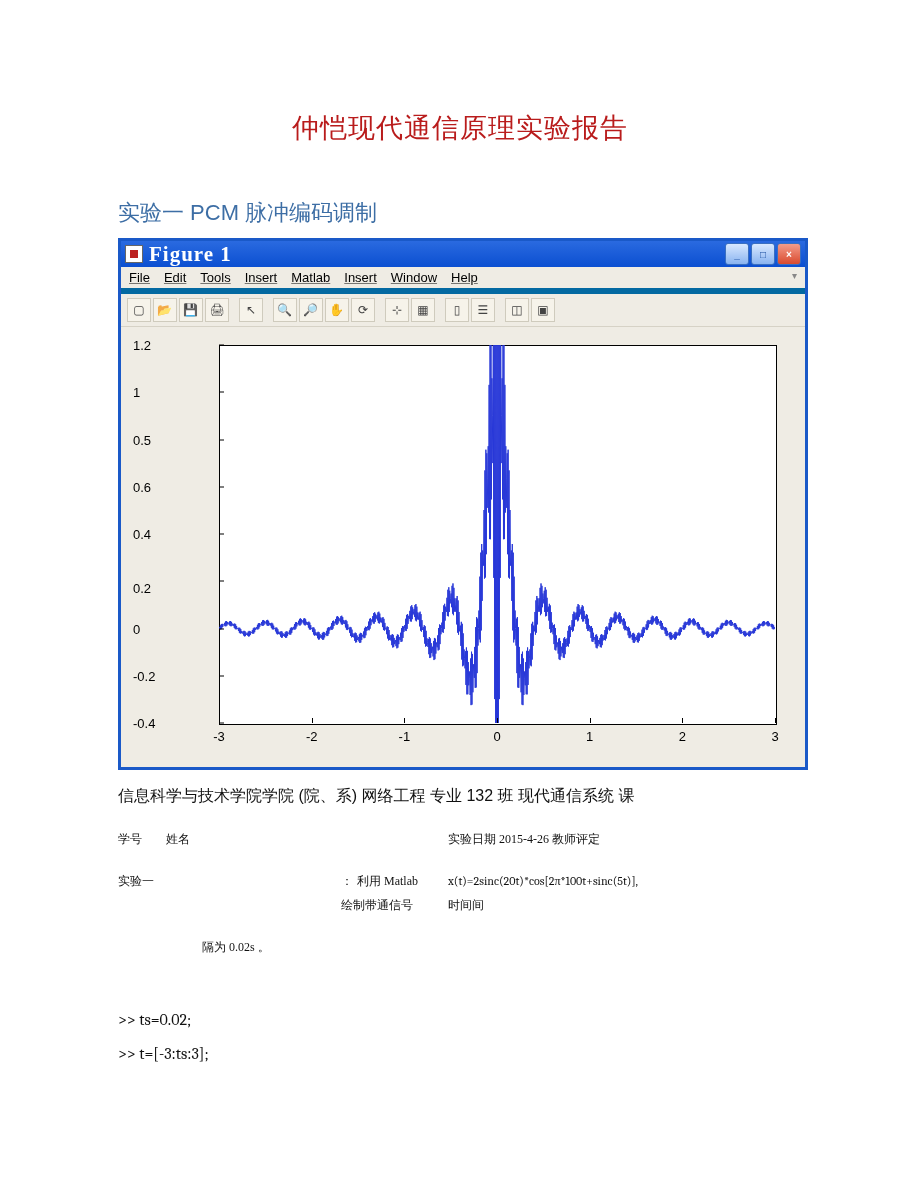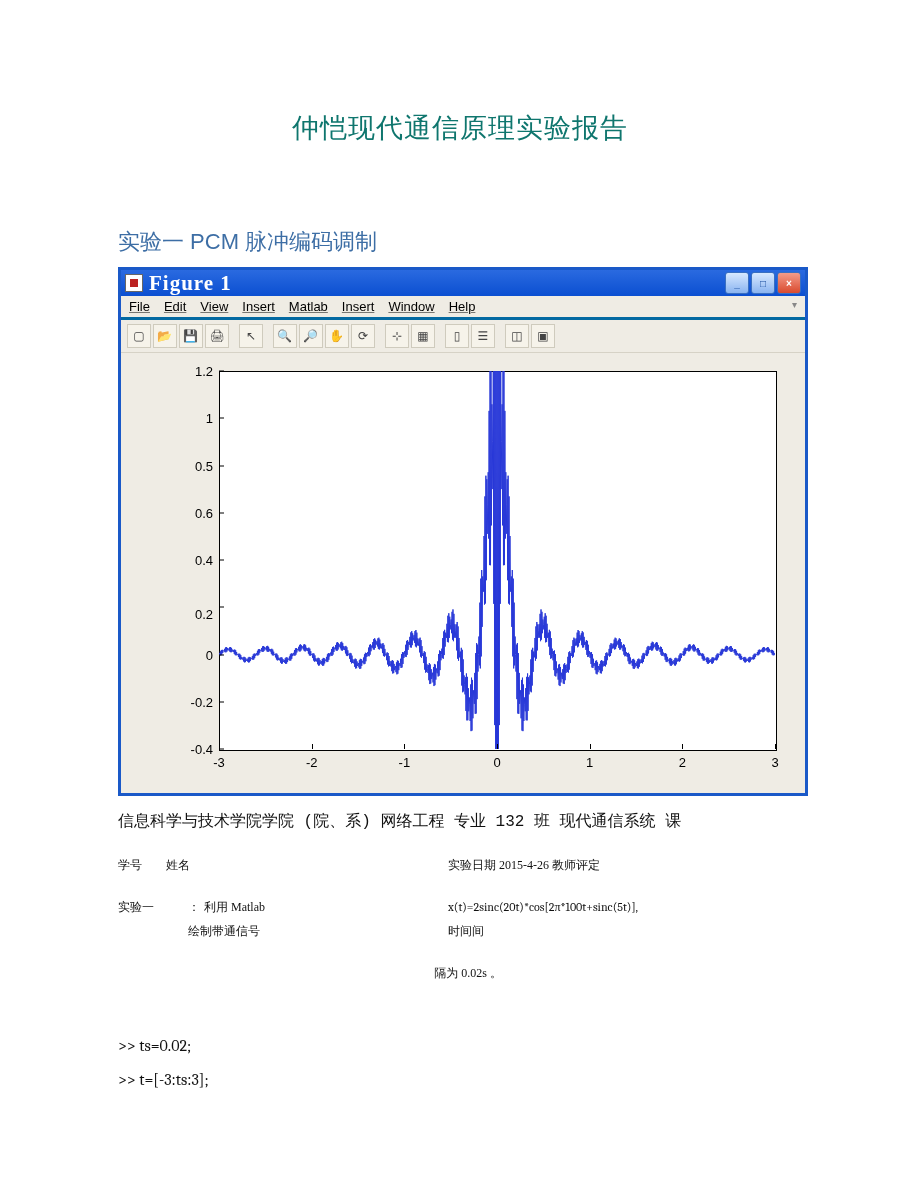--- a/index.html
+++ b/index.html
@@ -7,24 +7,24 @@
     padding: 0;
     background: #fff;
     font-family: "Microsoft YaHei", "SimSun", Arial, sans-serif;
     width: 920px;
   }
   .page {
     padding: 110px 118px 60px 118px;
   }
   .main-title {
     text-align: center;
-    color: #0f766e;
+    color: #b91c1c;
     font-size: 27px;
     font-weight: 500;
-    margin-bottom: 81px;
+    margin-bottom: 52px;
     letter-spacing: 1px;
   }
   .section-title {
     color: #3d6ea5;
     font-size: 22px;
     font-weight: 500;
     margin-bottom: 10px;
   }
   
   .figwin {
@@ -74,21 +74,21 @@
     align-items: center;
     justify-content: center;
     color: #174a9c;
     font-weight: bold;
     font-size: 10px;
   }
   .winbtn.close { background: linear-gradient(#f49c8a, #d94a2e); color: #fff; }
   .menubar {
     background: #efece4;
     padding: 3px 8px;
-    border-bottom: 3px solid #0369a1;
+    border-bottom: 6px solid #0369a1;
     display: flex;
     gap: 14px;
     font-size: 13px;
     color: #000;
   }
   .menubar span { text-decoration: underline; text-decoration-color: rgba(0,0,0,0.5); text-underline-offset: 1px; }
   .menubar .noul { text-decoration: none; }
   .menubar .x { color: #888; font-size: 10px; margin-left: auto; }
   .toolbar {
     background: #efece4;
@@ -125,21 +125,20 @@
     top: 12px;
     width: 556px;
     height: 378px;
     background: #fff;
     border: 1px solid #000;
   }
   .ytick {
     position: absolute;
     left: 0;
     width: 80px;
-    text-align: right;
     font-size: 13px;
     color: #000;
     transform: translateY(-50%);
   }
   .xtick {
     position: absolute;
     top: 396px;
     font-size: 13px;
     color: #000;
     transform: translateX(-50%);
@@ -214,21 +213,21 @@
       <span class="title-text">Figure 1</span>
       <div class="winbtns">
         <div class="winbtn">_</div>
         <div class="winbtn">□</div>
         <div class="winbtn close">×</div>
       </div>
     </div>
     <div class="menubar">
       <span>File</span>
       <span>Edit</span>
-      <span>View</span>
+      <span>Tools</span>
       <span>Insert</span>
       <span>Matlab</span>
       <span>Insert</span>
       <span>Window</span>
       <span>Help</span>
       <span class="x noul">▾</span>
     </div>
     <div class="toolbar">
       <div class="tbtn">▢</div>
       <div class="tbtn">📂</div>
@@ -292,52 +291,52 @@
           <div class="tickmark-x" style="left: 456.667px;"></div>
           <div class="xtick" style="left: 549.333px;">2</div>
           <div class="tickmark-x" style="left: 549.333px;"></div>
           <div class="xtick" style="left: 642px;">3</div>
           <div class="tickmark-x" style="left: 642px;"></div>
         </div>
     </div>
   </div>
 
   <div class="body-text">
-    <div style="font-family:Liberation Mono, monospace;">信息科学与技术学院学院 (院、系) 网络工程 专业 132 班 现代通信系统 课</div>
+    <div style="font-family:Liberation Sans, sans-serif;">信息科学与技术学院学院 (院、系) 网络工程 专业 132 班 现代通信系统 课</div>
 
     <div class="row">
       <div class="col-left">
         <span class="lbl">学号</span>
         &nbsp;&nbsp;&nbsp;&nbsp;
         <span class="lbl">姓名</span>
       </div>
       <div class="col-right">
         <span class="lbl">实验日期 2015-4-26 教师评定</span>
       </div>
     </div>
 
     <div class="row">
-      <div class="col-left" style="display:flex;">
+      <div class="col-left" style="display:flex;justify-content:space-between;">
         <div style="width:70px;">
           <span class="lbl">实验一</span>
         </div>
         <div>
           <span class="lbl">：</span>
           <span class="lbl">利用 Matlab</span><br>
           <span class="lbl" style="">绘制带通信号</span>
         </div>
       </div>
       <div class="col-right">
         <span class="lbl" style="font-family:Cambria,Georgia,serif;">x(t)=2sinc(20t)*cos[2π*100t+sinc(5t)],</span><br>
         <span class="lbl">时间间</span>
       </div>
     </div>
 
     <div class="row">
-      <div class="col-left" style="padding-left:84px;text-align:right;">
+      <div class="col-left" style="padding-left:84px;">
         <span class="lbl">隔为 0.02s 。</span>
       </div>
       <div class="col-right"></div>
     </div>
 
 
     <div style="height:40px;"></div>
     <div class="code-line">&gt;&gt; ts=0.02;</div>
     <div class="code-line">&gt;&gt; t=[-3:ts:3];</div>
   </div>

